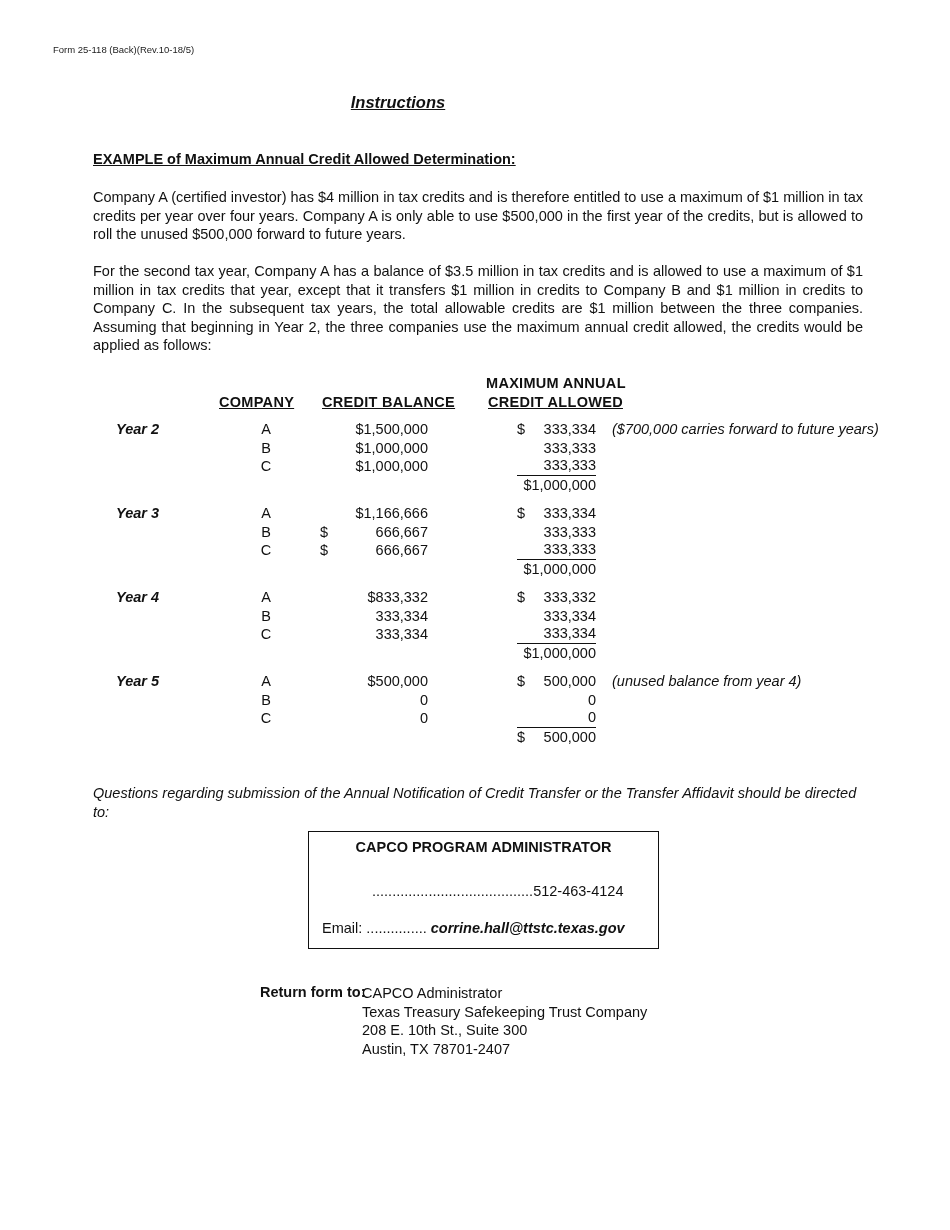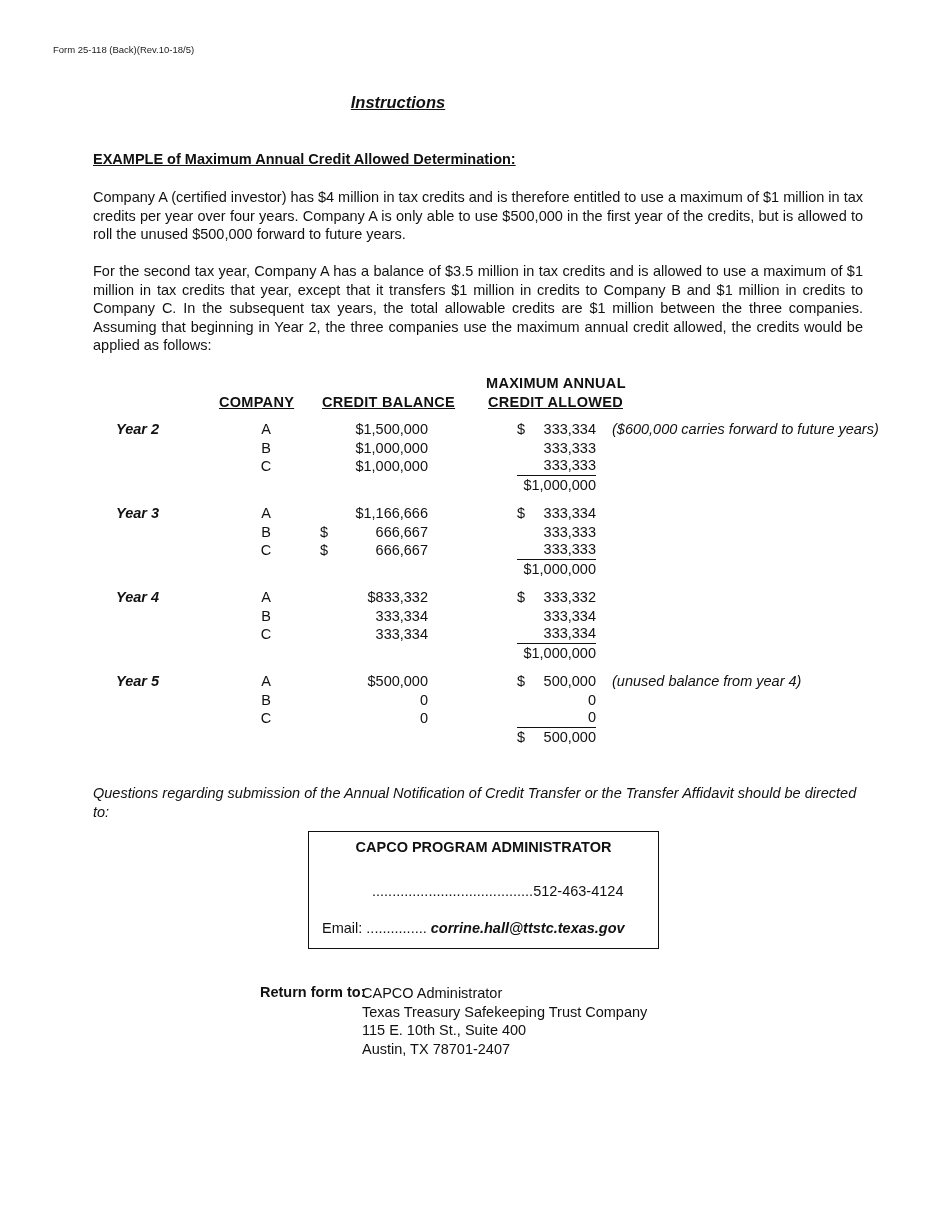--- a/index.html
+++ b/index.html
@@ -77,21 +77,21 @@
       </div>
       <div class="row right ul">
         <span></span>
         <span>333,333</span>
       </div>
       <div class="row right">
         <span></span>
         <span>$1,000,000</span>
       </div>
     </div>
-    <div class="abs cell note" style="top:420px; left:612px;">($600,000 carries forward to future years)</div>
+    <div class="abs cell note" style="top:420px; left:612px;">($700,000 carries forward to future years)</div>
     <div class="abs cell year" style="top:504px">Year 3</div>
     <div class="abs cell comp" style="top:504px">
       <div>A</div>
       <div>B</div>
       <div>C</div>
     </div>
     <div class="abs cell bal" style="top:504px">
       <div class="row right">
         <span></span>
         <span>$1,166,666</span>
@@ -207,15 +207,15 @@
 <div class="abs box">
   <div class="box-title">CAPCO PROGRAM ADMINISTRATOR</div>
   <div class="box-line" style="top:50px; left:63px;"><span>........................................</span><span>512-463-4124</span></div>
   <div class="box-line" style="top:87px;"><span>Email: </span><span>............... </span><b><i>corrine.hall@ttstc.texas.gov</i></b></div>
 </div>
 
 <div class="abs ret-label">Return form to:</div>
 <div class="abs ret-addr">
   <div>CAPCO Administrator</div>
   <div>Texas Treasury Safekeeping Trust Company</div>
-  <div>115 E. 10th St., Suite 400</div>
+  <div>208 E. 10th St., Suite 300</div>
   <div>Austin, TX  78701-2407</div>
 </div>
 
 </body></html>

